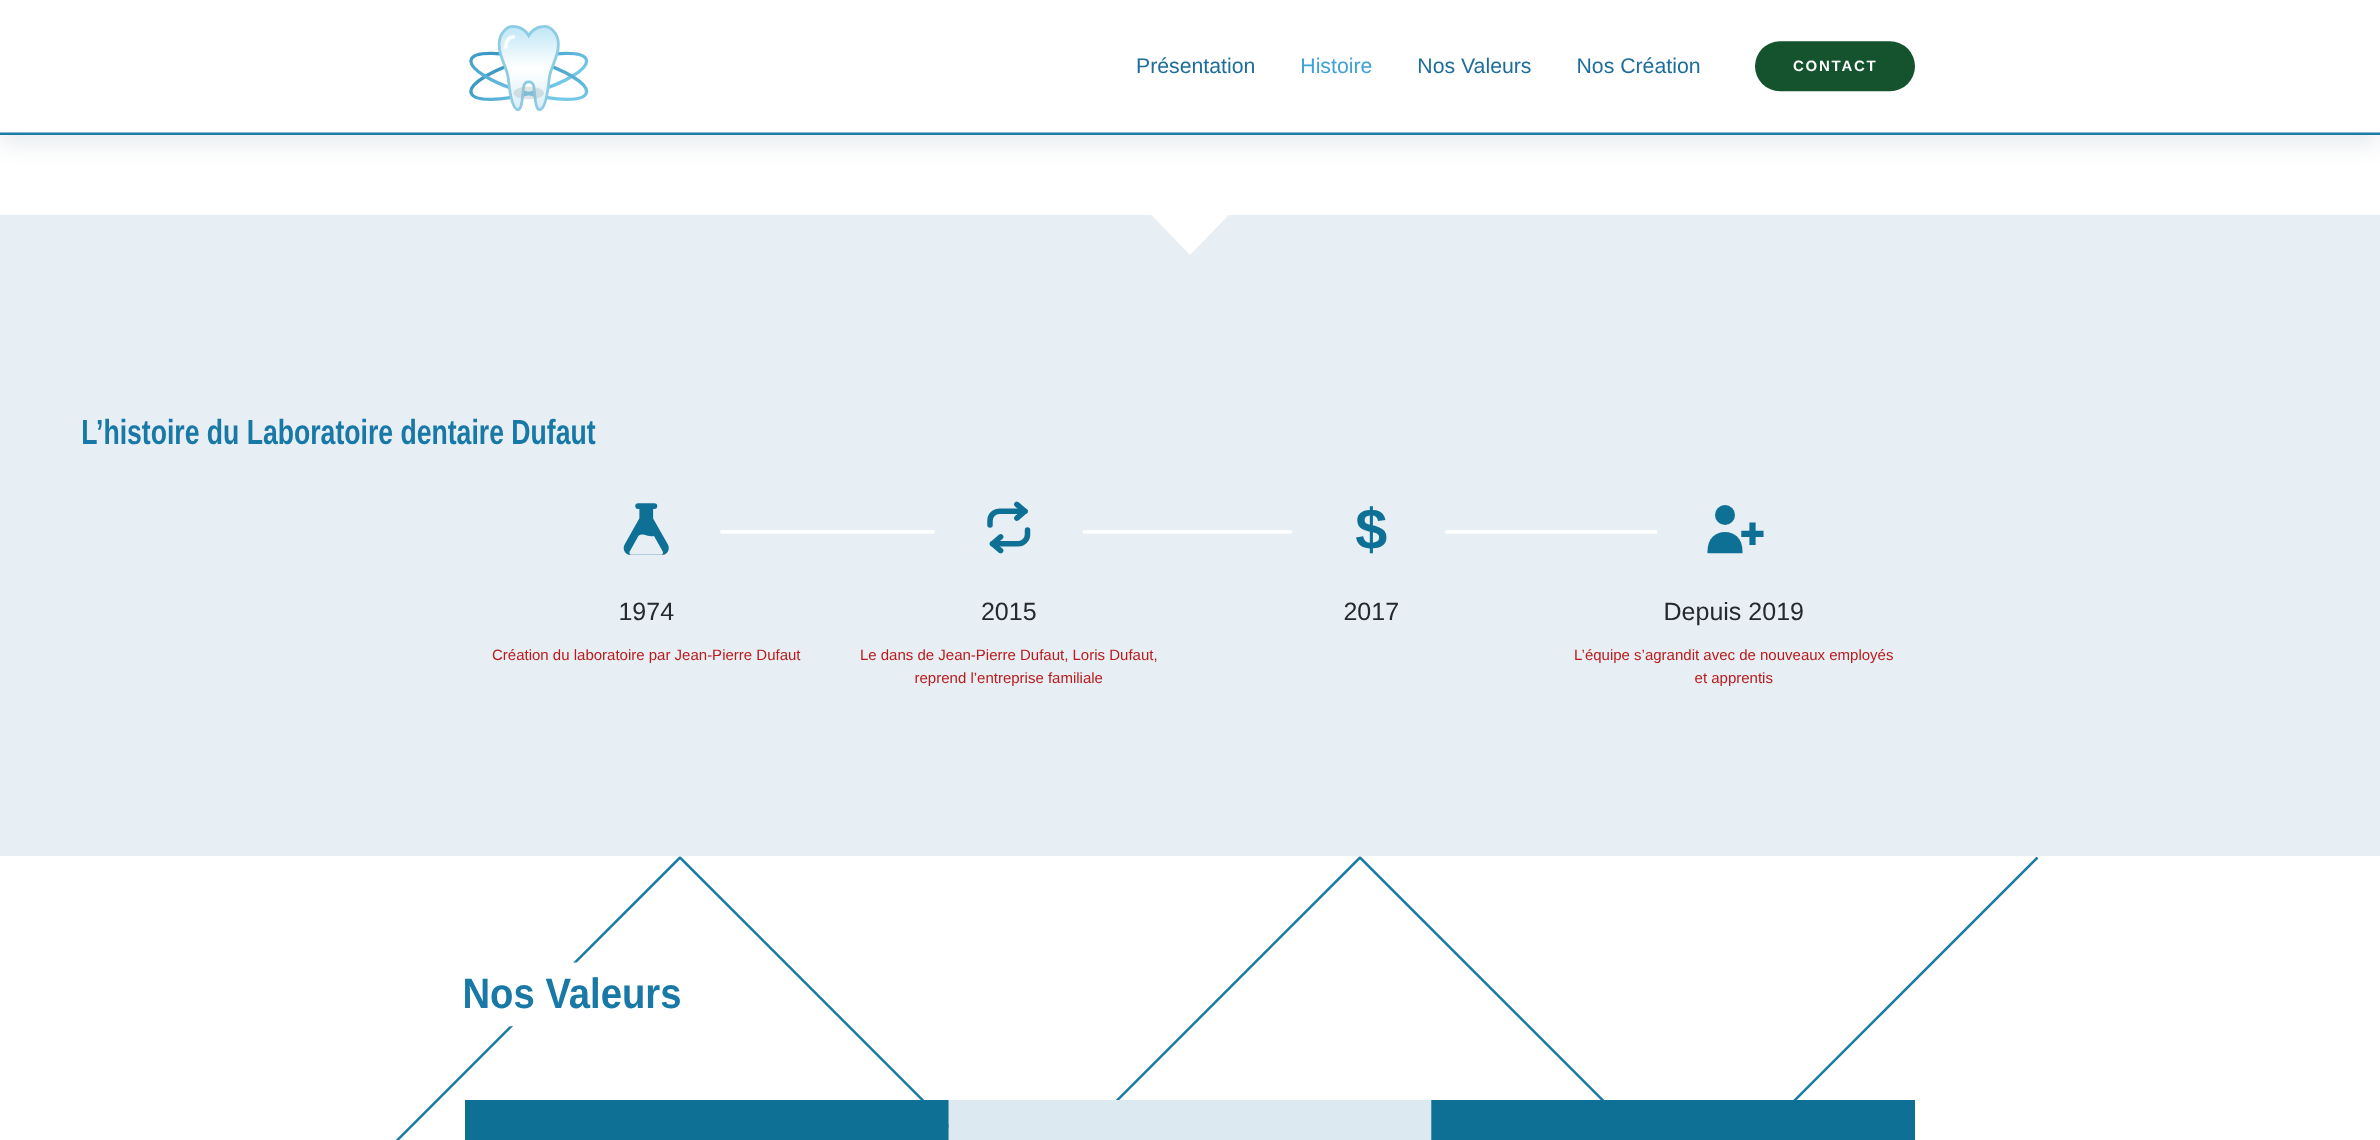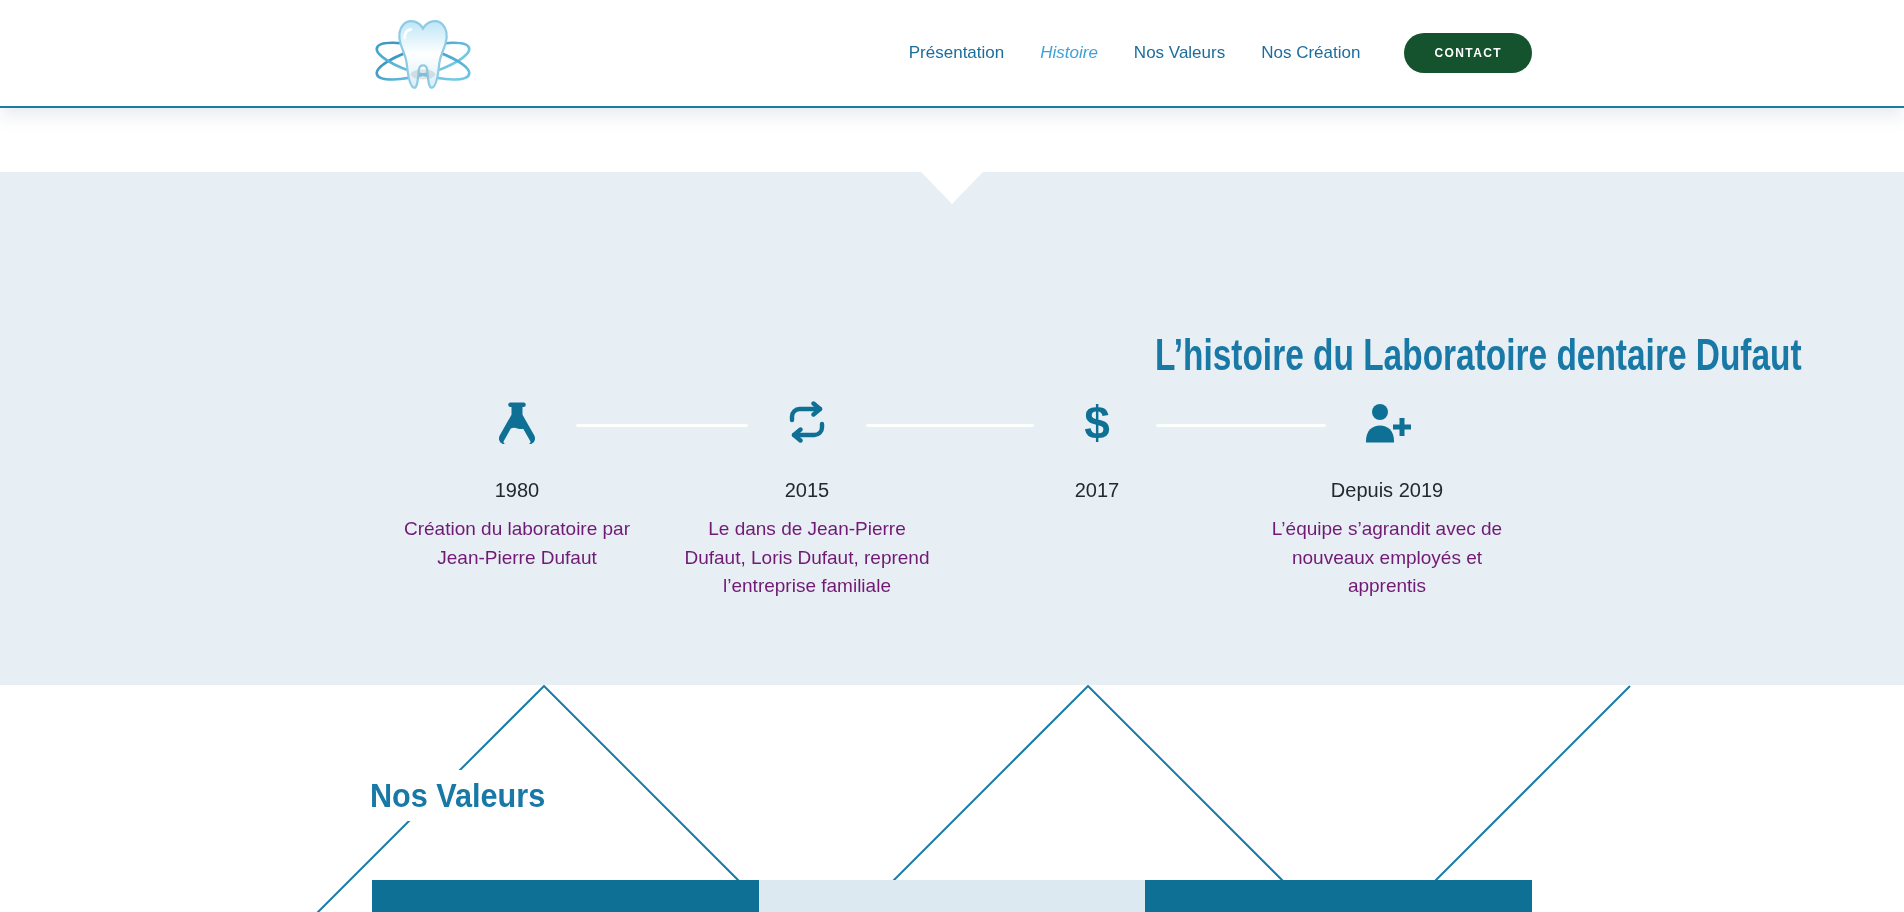--- a/index.html
+++ b/index.html
@@ -7,39 +7,39 @@
               font-family:"Liberation Sans", sans-serif; }
   .page { position:relative; width:1904px; height:912px; background:#fff; }
 
   
   .header { position:absolute; top:0; left:0; width:100%; height:108px; background:#fff;
             border-bottom:2px solid #1a7ba6; box-shadow:0 8px 16px rgba(90,120,140,.14); z-index:10; }
   .header-inner { width:1160px; height:100%; margin:0 auto; display:flex; align-items:center; }
   .logo { width:102px; height:86px; margin-top:6px; cursor:pointer; flex:0 0 auto; }
   .nav { margin-left:auto; display:flex; align-items:center; gap:36px; }
   .nav-link { font-size:17px; color:#1d6d9c; text-decoration:none; cursor:pointer; white-space:nowrap; }
-  .nav-link[data-active="true"] { color:#3fa1d9;font-style:italic; }
+  .nav-link[data-active="true"] { color:#3fa1d9; }
   .contact-btn { margin-left:44px; height:40px; padding:0 30px; border:none; border-radius:20px;
                  background:#14532d; color:#fff; font-family:"Liberation Sans",sans-serif;
                  font-size:12px; font-weight:bold; letter-spacing:1.4px; cursor:pointer; }
 
   
   .blue-section { position:absolute; top:172px; left:0; width:100%; height:513px; background:#e7eef4; }
   .notch { position:absolute; top:0; left:50%; transform:translateX(-50%); width:0; height:0;
            border-left:31px solid transparent; border-right:31px solid transparent; border-top:32px solid #fff; }
-  .history-title { position:absolute; top:158px; left:0; width:100%; text-align:right;
-                   font-size:44px; font-weight:bold; color:#1878a6; line-height:1.15; }
+  .history-title { position:absolute; top:158px; left:0; width:100%; text-align:left;
+                   font-size:28px; font-weight:bold; color:#1878a6; line-height:1.15; }
   .condensed { display:inline-block; transform:scaleX(0.76); transform-origin:center; white-space:nowrap; }
 
   .timeline { position:absolute; top:229px; left:372px; width:1160px; }
   .milestone-row { display:grid; grid-template-columns:repeat(4,1fr); }
   .milestone { text-align:center; }
   .icon-cell { height:48px; display:flex; align-items:flex-start; justify-content:center; }
   .milestone-year { margin-top:30px; font-size:20px; color:#24292d; }
-  .milestone-desc { margin:13px auto 0; max-width:260px; font-size:19px; line-height:1.5; color:#701a75; }
+  .milestone-desc { margin:13px auto 0; max-width:260px; font-size:12px; line-height:1.5; color:#b91c1c; }
   .connector { position:absolute; top:23px; height:3px; background:#fdfefe; border-radius:2px; }
   .connector.c1 { left:204px; width:172px; }
   .connector.c2 { left:494px; width:168px; }
   .connector.c3 { left:784px; width:170px; }
   .dollar { font-size:46px; font-weight:bold; color:#0f7095; line-height:44px; display:block; }
 
   
   .values-section { position:absolute; top:685px; left:0; width:100%; height:227px; background:#fff; overflow:hidden; }
   .zigzag { position:absolute; top:0; left:0; }
   .values-title { position:absolute; left:356px; top:85px; background:#fff; padding:6px 14px;
@@ -105,21 +105,21 @@
 
       <div class="milestone-row">
 
         <div class="milestone">
           <div class="icon-cell">
             <svg width="40" height="46" viewBox="0 0 40 46">
               <path fill="#0f7095" d="M13.5 1.5h13a2.3 2.3 0 0 1 0 4.6h-1v7.6l11.8 20.9c2.1 3.7-.5 8.4-4.8 8.4H7.5c-4.3 0-6.9-4.7-4.8-8.4l11.8-20.9V6.1h-1a2.3 2.3 0 0 1 0-4.6z"></path>
               <path fill="#e7eef4" d="M13.8 27.5c4.5-2.6 8 1.8 12.4.2l7 12.4c.7 1.3-.1 2.8-1.6 2.8H8.4c-1.5 0-2.3-1.5-1.6-2.8z"></path>
             </svg>
           </div>
-          <div class="milestone-year">1980</div>
+          <div class="milestone-year">1974</div>
           <p class="milestone-desc">Création du laboratoire par Jean-Pierre Dufaut</p>
         </div>
 
         <div class="milestone">
           <div class="icon-cell">
             <svg width="46" height="42" viewBox="0 0 46 42" fill="none" stroke="#0f7095" stroke-width="4.4" stroke-linecap="round" stroke-linejoin="round">
               <path d="M8 19v-3.5A7.5 7.5 0 0 1 15.5 8H36"></path>
               <path d="M29.5 2.5 36 8l-6.5 5.5"></path>
               <path d="M38 23v3.5a7.5 7.5 0 0 1-7.5 7.5H10"></path>
               <path d="M16.5 39.5 10 34l6.5-5.5"></path>

